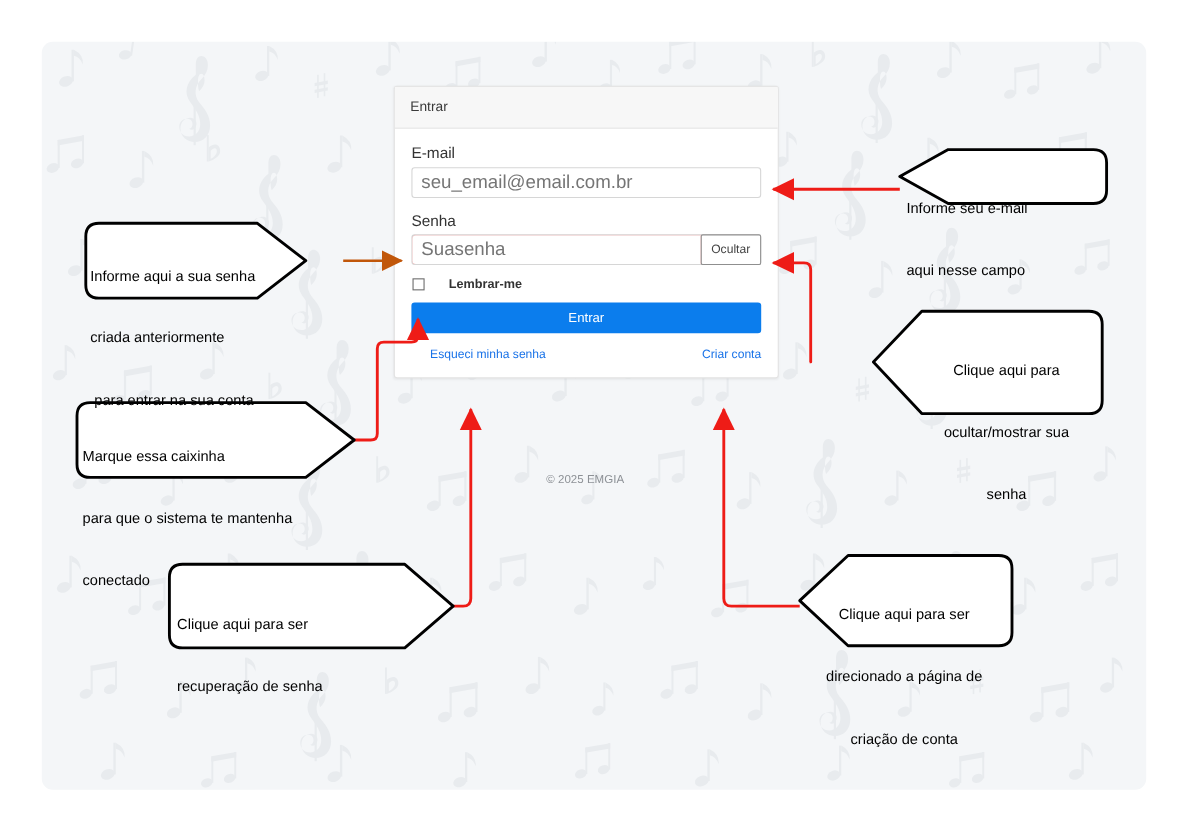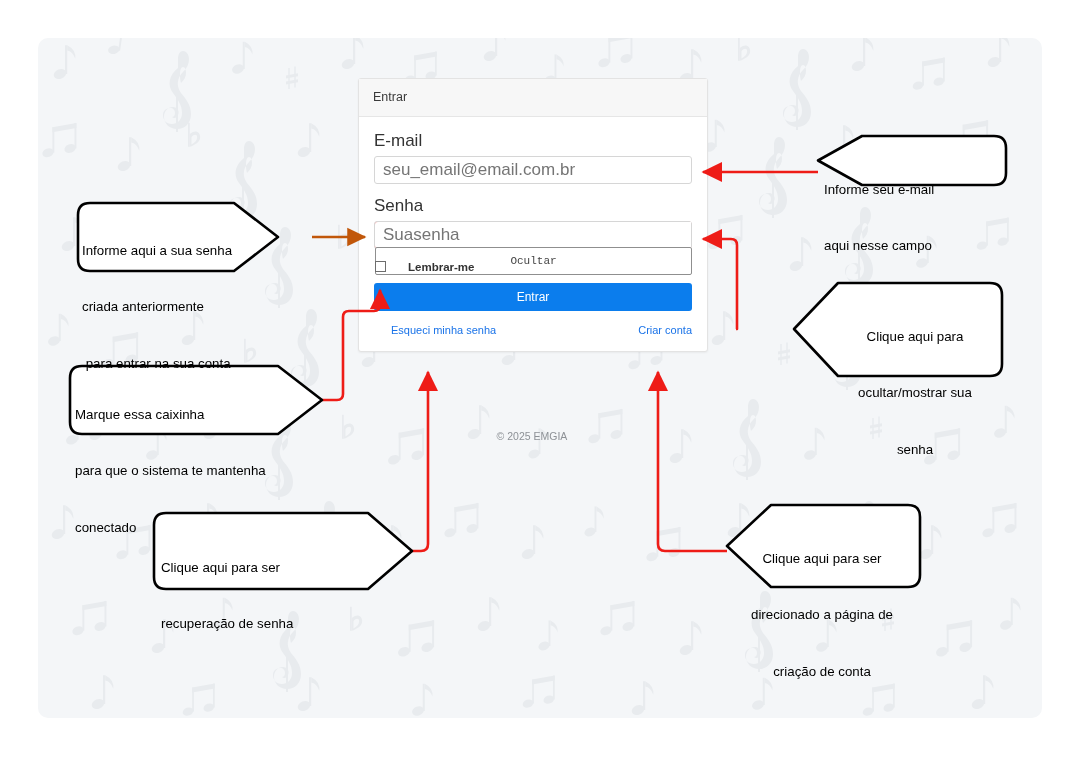--- a/index.html
+++ b/index.html
@@ -48,21 +48,21 @@
     background: #f7f7f7;
     border-bottom: 1px solid #e6e6e6;
     padding: 11px 14px 12px 14px;
     font-size: 12.5px;
     color: #3a3a3a;
   }
   #card-body {
     padding: 14px 15px 13px 15px;
   }
   .field-label {
-    font-size: 17px;
+    font-size: 14px;
     color: #333333;
     margin-bottom: 5px;
     display: block;
   }
   .text-input {
     box-sizing: border-box;
     width: 100%;
     height: 28px;
     border: 1px solid #d6d6d6;
     border-radius: 3px;
@@ -76,35 +76,34 @@
   .field-block { margin-bottom: 12px; }
 
   .pwd-wrap {
     display: flex;
     align-items: stretch;
     border: 1px solid #d6d6d6;
     border-radius: 3px;
     background: #fca5a5;
     height: 28px;
     box-sizing: border-box;
-    flex-direction: column;
   }
   .pwd-wrap .text-input {
     border: none;
     height: 26px;
     flex: 1 1 auto;
     border-radius: 3px 0 0 3px;
   }
   #toggle-password {
     flex: 0 0 auto;
     border: 1px solid #8f8f8f;
     border-radius: 2px;
     background: #ffffff;
     font-size: 11px;
-    font-family: Liberation Mono, monospace;
+    font-family: Liberation Sans, sans-serif;
     color: #444444;
     padding: 0 9px;
     margin: -1px -1px -1px 0;
     cursor: pointer;
     line-height: 26px;
   }
 
   #remember-row {
     display: flex;
     align-items: flex-start;

